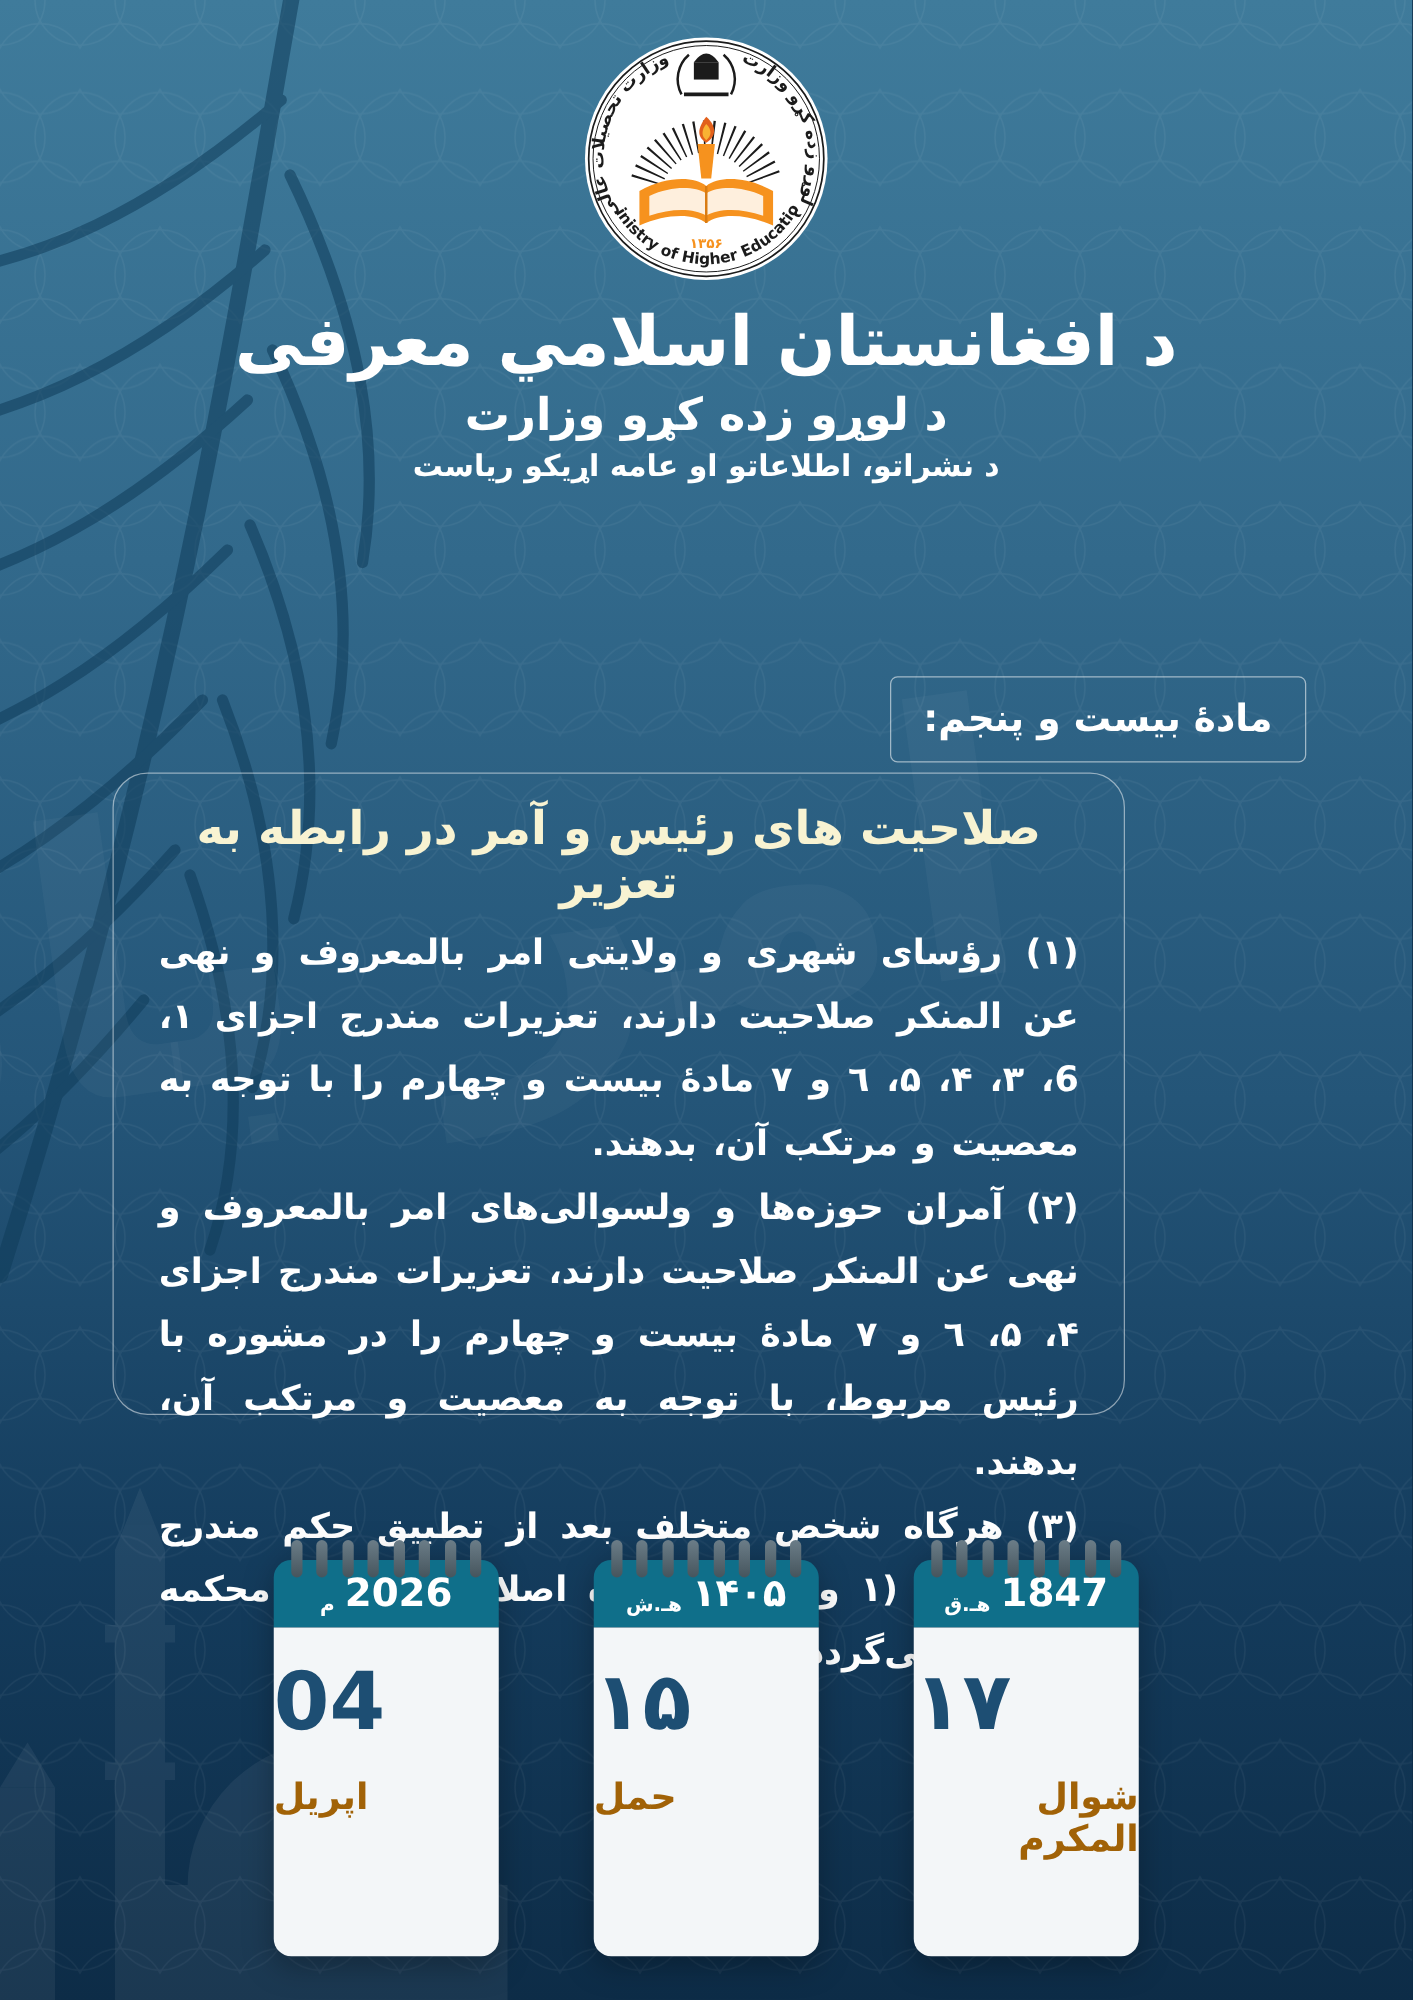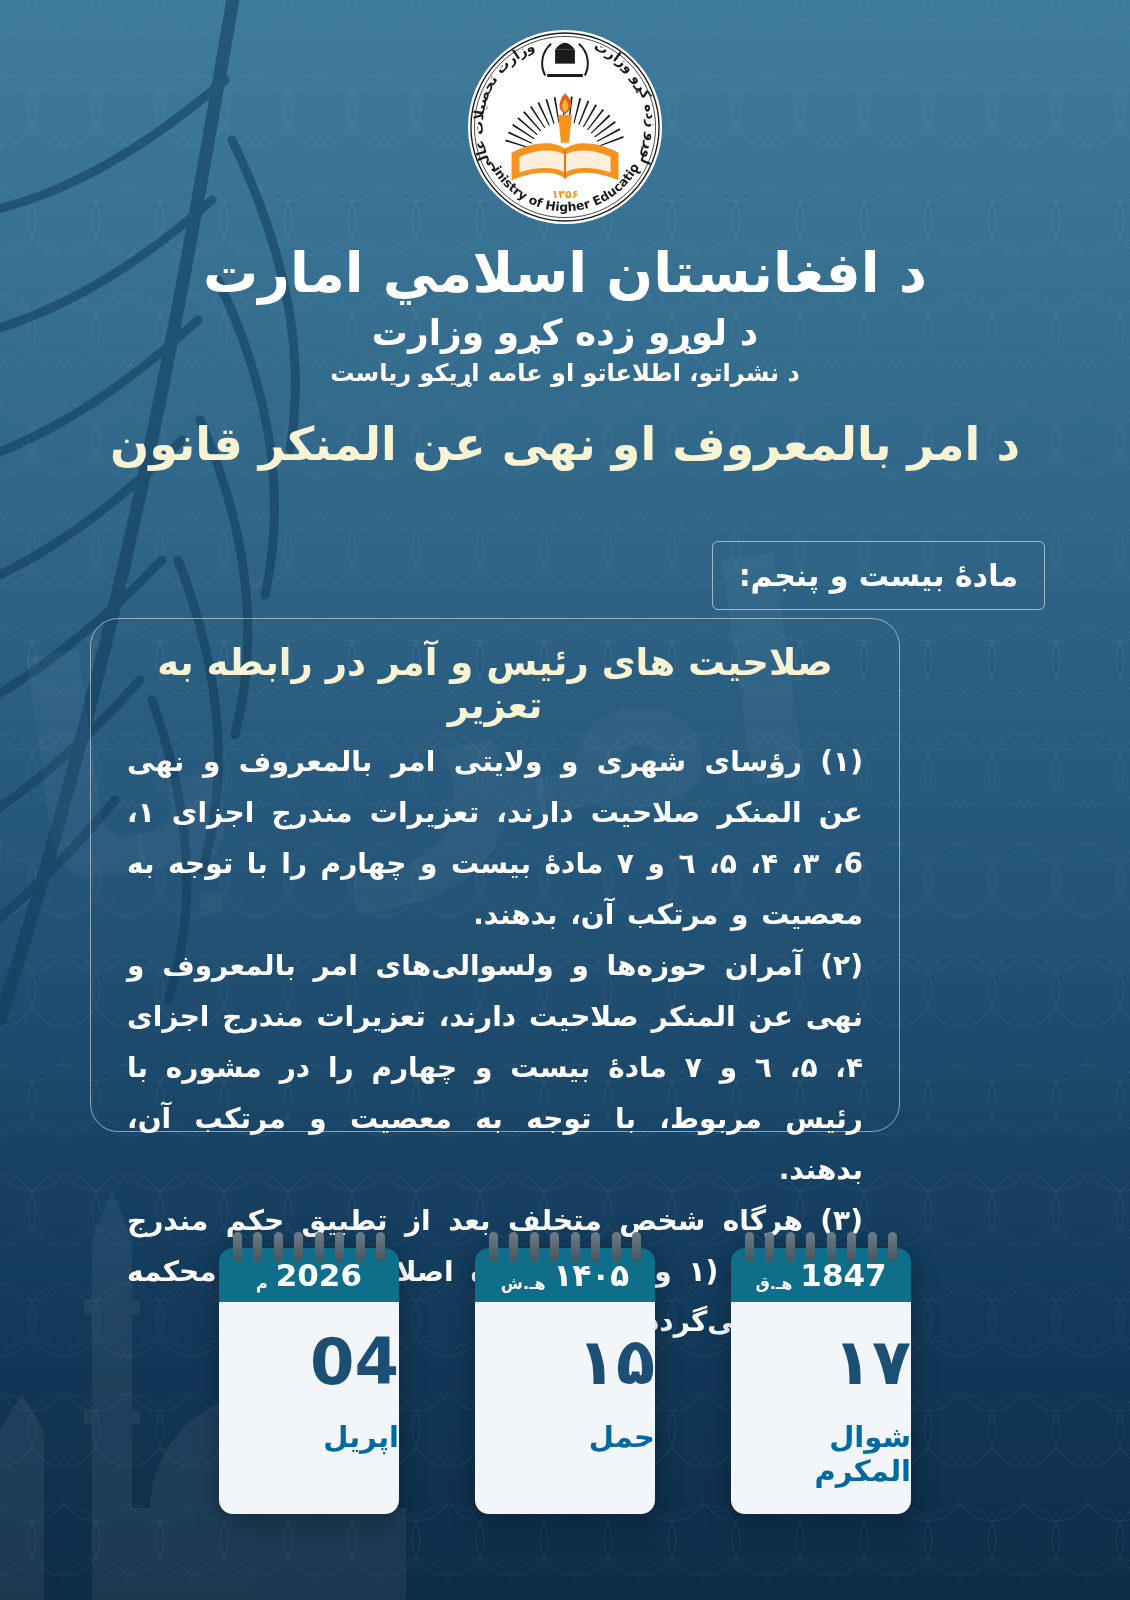--- a/index.html
+++ b/index.html
@@ -45,25 +45,25 @@
   .rings{position:relative;z-index:2;width:152px;height:30px;margin:0 auto -14px;display:flex;justify-content:space-between;}
   .ring{width:9px;height:30px;border-radius:4.5px;background:linear-gradient(180deg,#6b7d88,#46555d);}
   .cal-header{
     height:54px;border-radius:14px 14px 0 0;background:#0f6f8a;
     display:flex;align-items:center;justify-content:center;gap:8px;
     color:#ffffff;direction:rtl;
   }
   .cal-year{font-size:31px;font-weight:bold;line-height:1;}
   .cal-era{font-size:16px;font-weight:bold;align-self:flex-end;margin-bottom:9px;}
   .cal-body{
-    height:212px;border-radius:0 0 14px 14px;background:#f3f6f8;
-    display:flex;flex-direction:column;align-items:flex-end;
+    height:263px;border-radius:0 0 14px 14px;background:#f3f6f8;
+    display:flex;flex-direction:column;align-items:flex-start;
   }
   .cal-day{margin-top:28px;font-size:64px;font-weight:bold;color:#1d4e73;line-height:1;direction:rtl;}
-  .cal-month{margin-top:26px;font-size:29px;font-weight:bold;color:#0369a1;direction:rtl;}
+  .cal-month{margin-top:26px;font-size:29px;font-weight:bold;color:#a16207;direction:rtl;}
   .watermark{
     position:absolute;top:560px;left:-80px;width:900px;
     font-size:300px;font-weight:bold;color:rgba(255,255,255,.035);
     transform:rotate(-8deg);direction:rtl;white-space:nowrap;
   }
 </style>
 </head>
 <body>
 
 <div class="poster">
@@ -157,24 +157,23 @@
         </text>
         <text font-size="14" font-weight="bold" fill="#1b1b1b">
           <textPath href="#arcR" startOffset="50%" text-anchor="middle">د لوړو زده کړو وزارت</textPath>
         </text>
         <text font-size="12.5" font-weight="bold" fill="#1b1b1b">
           <textPath href="#arcB" startOffset="50%" text-anchor="middle">Ministry of Higher Education</textPath>
         </text>
       </svg>
     </div>
 
-    <div class="emirate-title">د افغانستان اسلامي امارت</div>
+    <div class="emirate-title">د افغانستان اسلامي معرفی</div>
     <div class="ministry-name">د لوړو زده کړو وزارت</div>
     <div class="directorate-name">د نشراتو، اطلاعاتو او عامه اړیکو ریاست</div>
-    <div class="law-title">د امر بالمعروف او نهی عن المنکر قانون</div>
   </div>
 
   <div class="article-badge">مادهٔ بیست و پنجم:</div>
 
   <div class="article-box">
     <div class="article-title">صلاحیت های رئیس و آمر در رابطه به تعزیر</div>
     <div class="article-text">
       <p>(۱) رؤسای شهری و ولایتی امر بالمعروف و نهی عن المنکر صلاحیت دارند، تعزیرات مندرج اجزای ۱، 6، ۳، ۴، ۵، ٦ و ۷ مادهٔ بیست و چهارم را با توجه به معصیت و مرتکب آن، بدهند.</p>
       <p>(۲) آمران حوزه‌ها و ولسوالی‌های امر بالمعروف و نهی عن المنکر صلاحیت دارند، تعزیرات مندرج اجزای ۴، ۵، ٦ و ۷ مادهٔ بیست و چهارم را در مشوره با رئیس مربوط، با توجه به معصیت و مرتکب آن، بدهند.</p>
       <p>(۳) هرگاه شخص متخلف بعد از تطبیق حکم مندرج فقره‌های (۱ و ۲) این ماده اصلاح نشود، به محکمه معرفی می‌گردد.</p>

